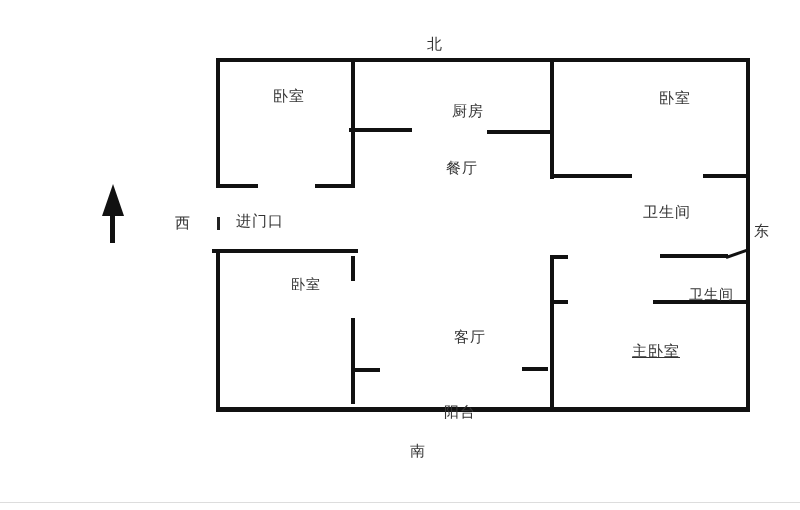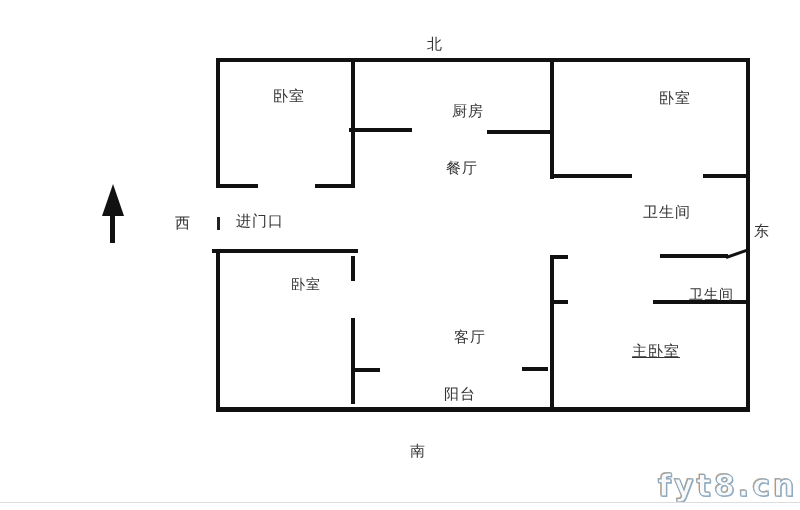--- a/index.html
+++ b/index.html
@@ -120,18 +120,17 @@
   <div class="label" style="left:273px; top:89px;">卧室</div>
   <div class="label" style="left:452px; top:104px;">厨房</div>
   <div class="label" style="left:659px; top:91px;">卧室</div>
   <div class="label" style="left:432px; top:161px;margin-left:14px;">餐厅</div>
   <div class="label" style="left:643px; top:205px;">卫生间</div>
   <div class="label" style="left:236px; top:214px;text-align:center;">进门口</div>
   <div class="label small" style="left:291px; top:277px;">卧室</div>
   <div class="label small" style="left:689px; top:287px;">卫生间</div>
   <div class="label" style="left:454px; top:330px;">客厅</div>
   <div class="label" style="left:632px; top:344px;text-decoration:underline;">主卧室</div>
-  <div class="label" style="left:444px; top:387px;">阳台</div>
+  <div class="label" style="left:444px; top:405px;">阳台</div>
 
-  <div class="watermark">fyt8.cn</div>
   <div class="page-bottom-line"></div>
 
 </div>
 
 </body></html>

